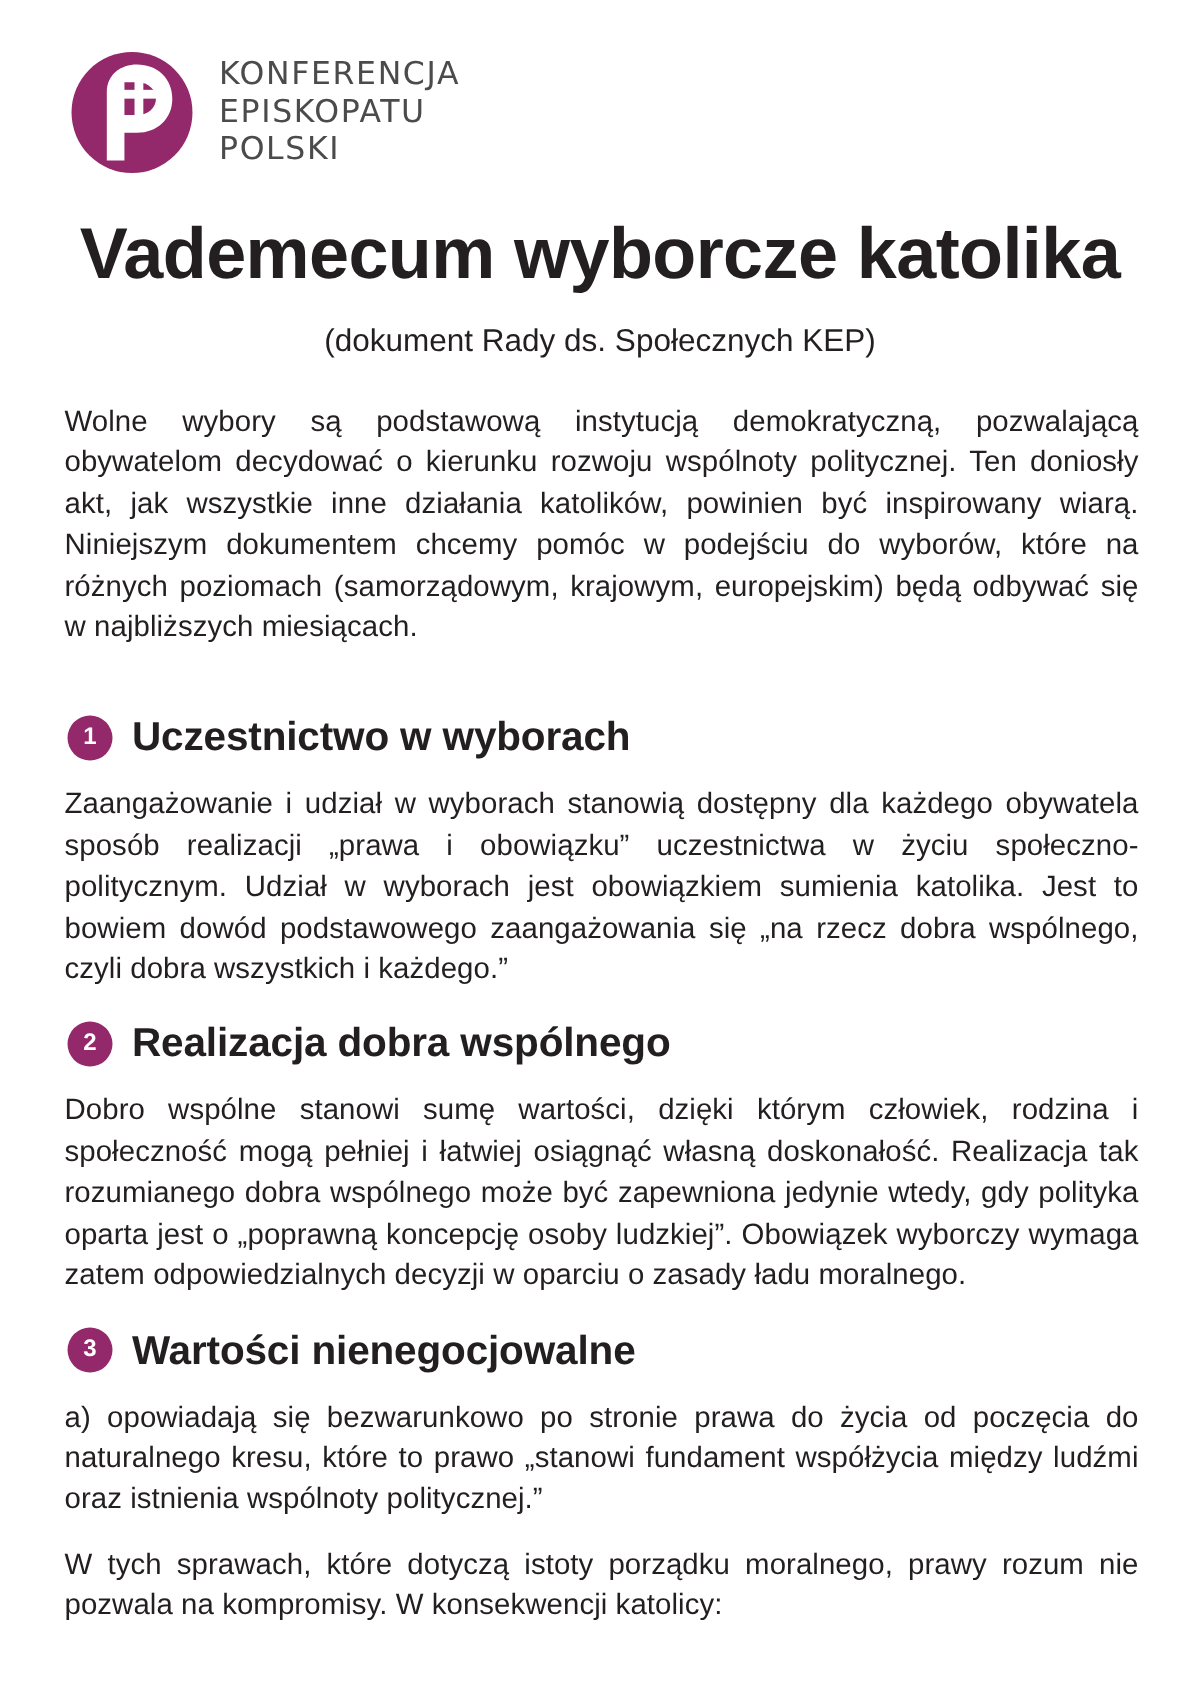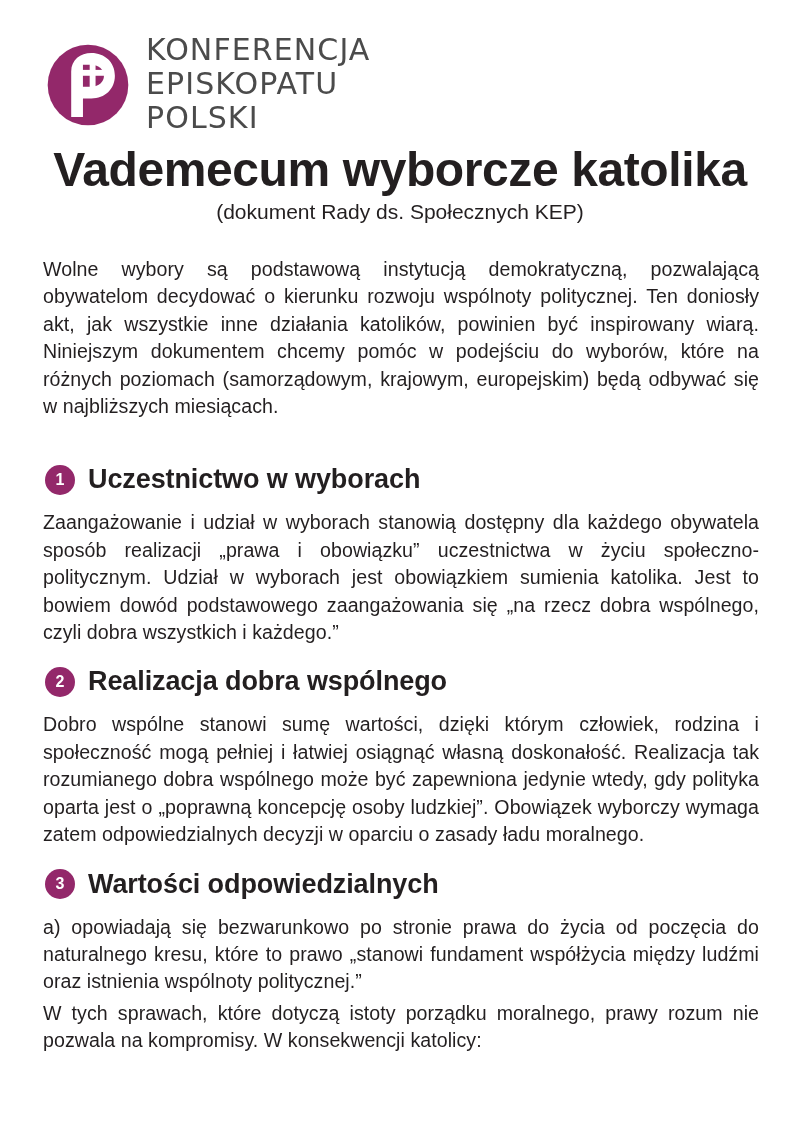--- a/index.html
+++ b/index.html
@@ -43,21 +43,21 @@
     display: flex;
     flex-direction: column;
     justify-content: center;
     line-height: 1.0;
     padding-top: 2px;
   }
 
   .logo-wordmark span {
     display: block;
     font-family: "DejaVu Sans", sans-serif;
-    font-size: 30px;
+    font-size: 21px;
     font-weight: 400;
     letter-spacing: 1.1px;
     color: #4b4b4b;
     margin-bottom: 4px;
     white-space: nowrap;
   }
 
   
   .doc-title {
     position: absolute;
@@ -75,34 +75,34 @@
 
   .doc-subtitle {
     position: absolute;
     left: 0;
     right: 0;
     top: 199px;
     text-align: center;
     font-size: 21px;
     font-weight: 400;
     color: #231f20;
-    margin: 0;
+    margin: 16px;
     line-height: 1.25;
   }
 
   
   .content {
     position: absolute;
     left: 43px;
     top: 252px;
     width: 716px;
   }
 
   p.para {
-    margin: 4px 0 0 0;
+    margin: 16px 0 0 0;
     font-size: 19.6px;
     line-height: 27.4px;
     text-align: justify;
     text-justify: inter-word;
     color: #231f20;
     letter-spacing: 0.05px;
   }
 
   .gap-after-intro { height: 24px; }
   .gap-before-sec  { height: 20px; }
@@ -186,20 +186,20 @@
         <div class="badge">2</div>
         <div class="section-title">Realizacja dobra wspólnego</div>
       </div>
       <p class="para">Dobro wspólne stanowi sumę wartości, dzięki którym człowiek, rodzina i społeczność mogą pełniej i łatwiej osiągnąć własną doskonałość. Realizacja tak rozumianego dobra wspólnego może być zapewniona jedynie wtedy, gdy polityka oparta jest o „poprawną koncepcję osoby ludzkiej”. Obowiązek wyborczy wymaga zatem odpowiedzialnych decyzji w oparciu o zasady ładu moralnego.</p>
     </div>
     <div class="gap-before-sec"></div>
 
     <div class="sec-block">
       <div class="section-head">
         <div class="badge">3</div>
-        <div class="section-title">Wartości odpowiedzialnych</div>
+        <div class="section-title">Wartości nienegocjowalne</div>
       </div>
       <p class="para">a) opowiadają się bezwarunkowo po stronie prawa do życia od poczęcia do naturalnego kresu, które to prawo „stanowi fundament współżycia między ludźmi oraz istnienia wspólnoty politycznej.”</p>
       <p class="para">W tych sprawach, które dotyczą istoty porządku moralnego, prawy rozum nie pozwala na kompromisy. W konsekwencji katolicy:</p>
     </div>
 
   </div>
 </div>
 
 </body></html>

